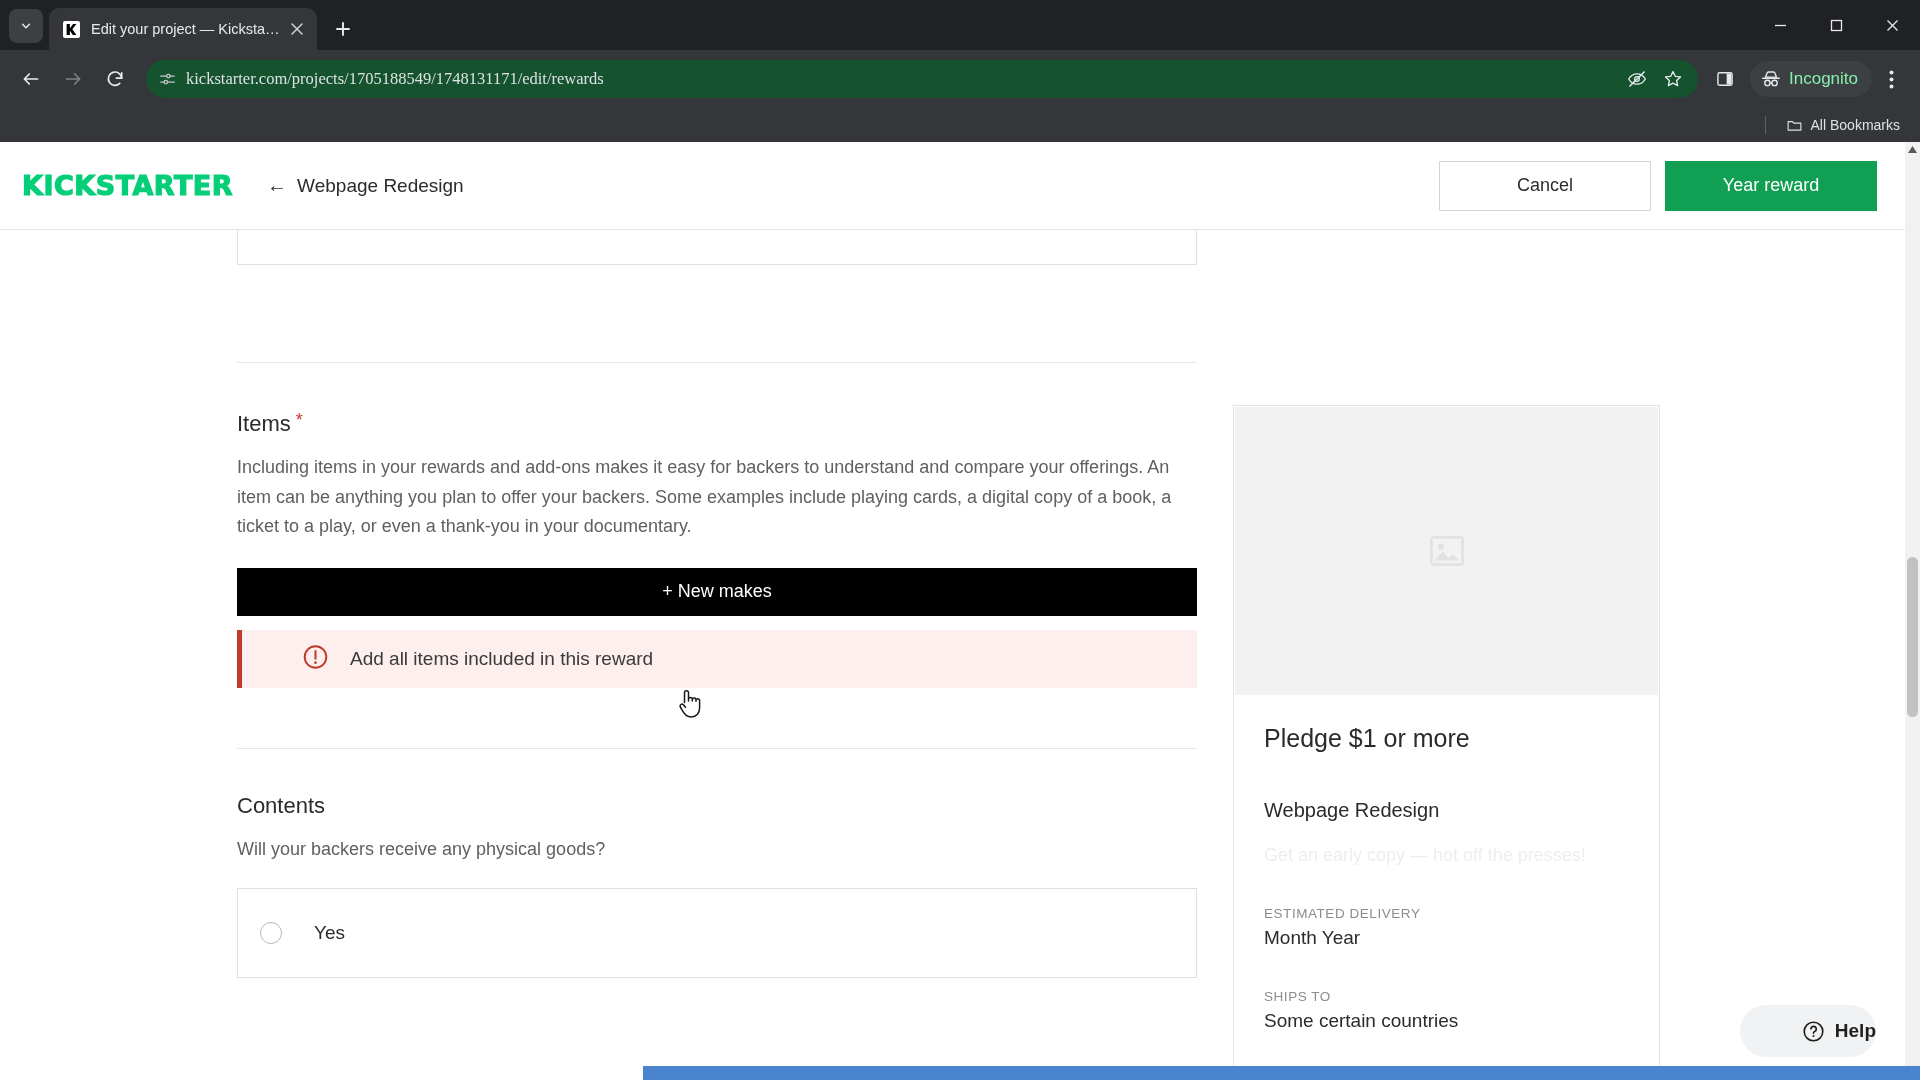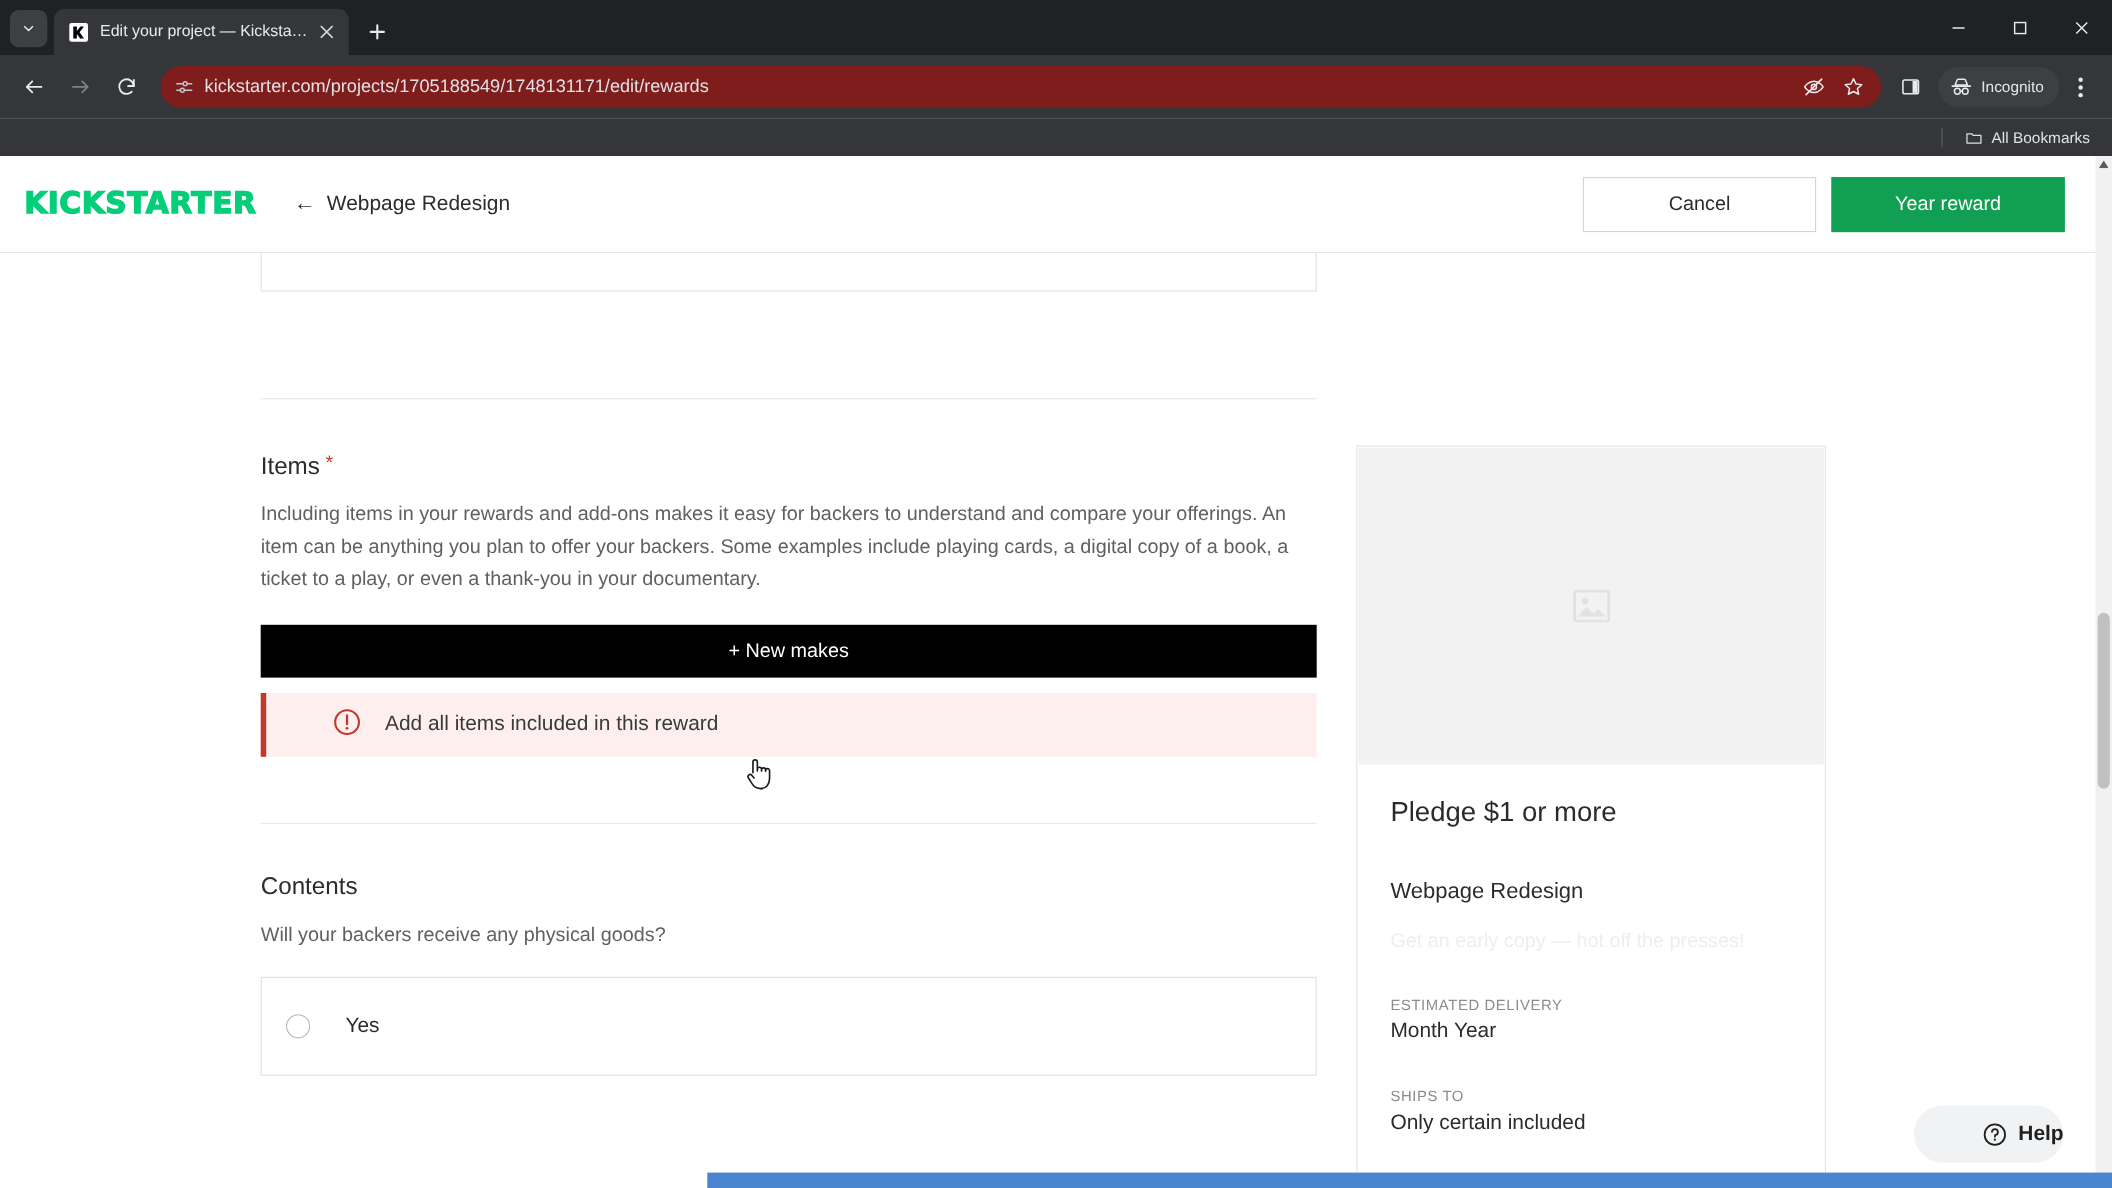--- a/index.html
+++ b/index.html
@@ -62,24 +62,25 @@
   .toolbar {
     height: 58px; background: #35363a;
     display: flex; align-items: center; padding: 0 12px;
   }
   .navbtn {
     width: 38px; height: 38px; border-radius: 50%;
     display:flex; align-items:center; justify-content:center;
     margin-right: 4px; cursor: pointer; flex: 0 0 auto;
   }
   .omnibox {
-    flex: 1 1 auto; height: 38px; background: #7f1d1d;
+    flex: 1 1 auto; height: 38px; background: #14532d;
     border-radius: 19px; display:flex; align-items:center;
     padding: 0 8px 0 6px; margin: 0 8px 0 8px; min-width: 0;
     cursor: text;
+    font-family: Liberation Serif, serif;
   }
   .omni-icon {
     width: 30px; height:30px; border-radius:50%; flex:0 0 auto;
     display:flex; align-items:center; justify-content:center; margin-right:4px;
     cursor: pointer;
   }
   .omni-url {
     color: #dfe1e5; font-size: 16.5px; flex: 1 1 auto;
     white-space: nowrap; overflow: hidden; text-overflow: ellipsis;
   }
@@ -88,21 +89,21 @@
     width: 34px; height: 34px; border-radius: 50%;
     display:flex; align-items:center; justify-content:center;
     margin-left: 2px; cursor: pointer; flex:0 0 auto;
   }
   .incognito-pill {
     height: 36px; border-radius: 18px; background: #3c4043;
     display:flex; align-items:center; padding: 0 14px 0 10px;
     margin-left: 8px; cursor: pointer; flex:0 0 auto;
   }
   .incognito-pill span {
-    color: #e5e5e5; font-size: 14px; margin-left: 7px; white-space: nowrap;
+    color: #86efac; font-size: 17px; margin-left: 7px; white-space: nowrap;
   }
 
   .bookmarkbar {
     height: 34px; background: #35363a;
     display:flex; align-items:center; justify-content:flex-end;
     padding-right: 14px;
   }
   .bm-sep { width:1px; height:18px; background:#5f6368; margin-right: 14px; }
   .bm-item {
     display:flex; align-items:center; cursor:pointer;
@@ -465,21 +466,21 @@
           <div class="pv-pledge">Pledge $1 or more</div>
           <div class="pv-project">Webpage Redesign</div>
           <div class="pv-desc">Get an early copy — hot off the presses!</div>
 
           <div class="pv-meta">
             <div class="pv-label">ESTIMATED DELIVERY</div>
             <div class="pv-value">Month Year</div>
           </div>
           <div class="pv-meta">
             <div class="pv-label">SHIPS TO</div>
-            <div class="pv-value">Only certain included</div>
+            <div class="pv-value">Some certain countries</div>
           </div>
           <div class="pv-meta">
             <div class="pv-label">REWARD QUANTITY</div>
 
           </div>
         </div>
       </div>
     </div>
 
     <div class="page-scroll">

